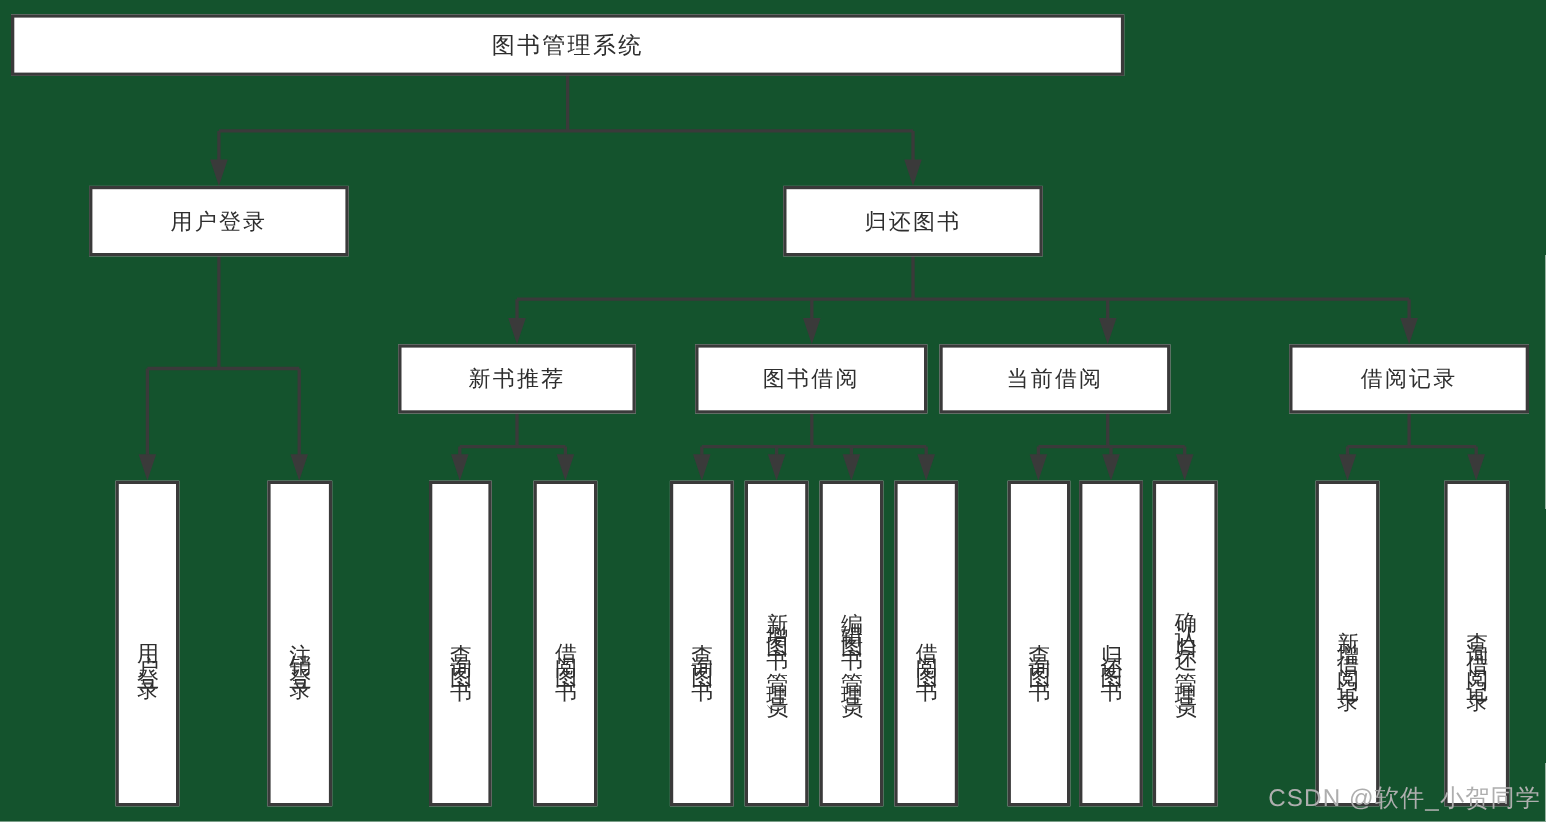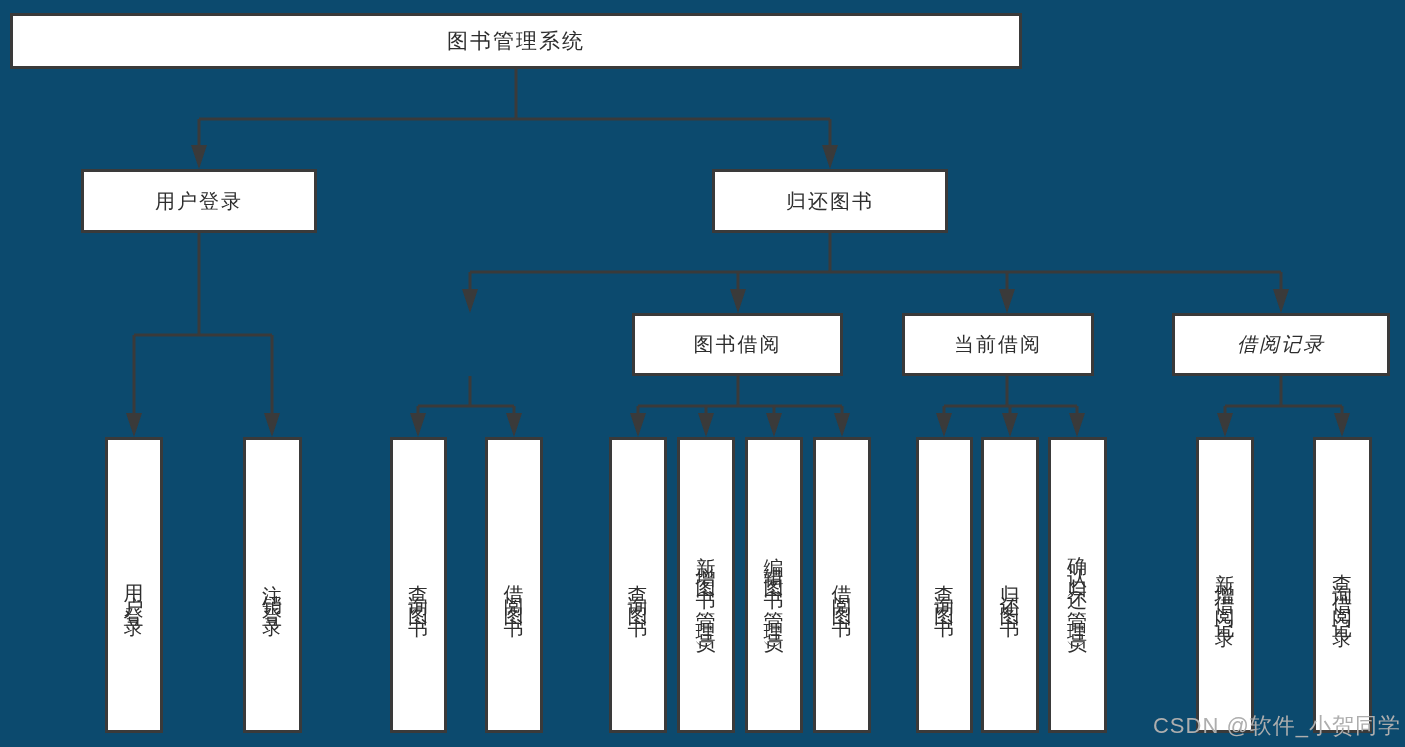--- a/index.html
+++ b/index.html
@@ -1,20 +1,20 @@
 <!DOCTYPE html>
 <html><head>
 <meta charset="utf-8">
 <style>
   html, body { margin: 0; padding: 0; background: #ffffff; }
   .canvas {
     position: relative;
     width: 1405px;
     height: 747px;
-    background: #0c4a6e;
+    background: #14532d;
     font-family: "Liberation Sans", sans-serif;
     overflow: hidden;
   }
   .wires {
     position: absolute;
     left: 0; top: 0;
     width: 1405px; height: 747px;
     z-index: 1;
   }
   .node {
@@ -77,27 +77,30 @@
     <span>图书管理系统</span>
   </div>
 
   <div class="node hbox" style="left:81px; top:169px; width:236px; height:64px;">
     <span>用户登录</span>
   </div>
   <div class="node hbox" style="left:712px; top:169px; width:236px; height:64px;">
     <span>归还图书</span>
   </div>
 
+  <div class="node hbox" style="left:362px; top:313px; width:216px; height:63px;">
+    <span>新书推荐</span>
+  </div>
   <div class="node hbox" style="left:632px; top:313px; width:211px; height:63px;">
     <span>图书借阅</span>
   </div>
-  <div class="node hbox" style="left:902px; top:313px; width:192px; height:63px;">
+  <div class="node hbox" style="left:854px; top:313px; width:210px; height:63px;">
     <span>当前借阅</span>
   </div>
-  <div class="node hbox" style="left:1172px; top:313px; width:218px; height:63px;font-style:italic;">
+  <div class="node hbox" style="left:1172px; top:313px; width:218px; height:63px;">
     <span>借阅记录</span>
   </div>
 
   <div class="node vbox" style="left:105px; width:58px;">
     <span class="vtext">用户登录</span>
   </div>
   <div class="node vbox" style="left:243px; width:59px;">
     <span class="vtext">注销登录</span>
   </div>
 

